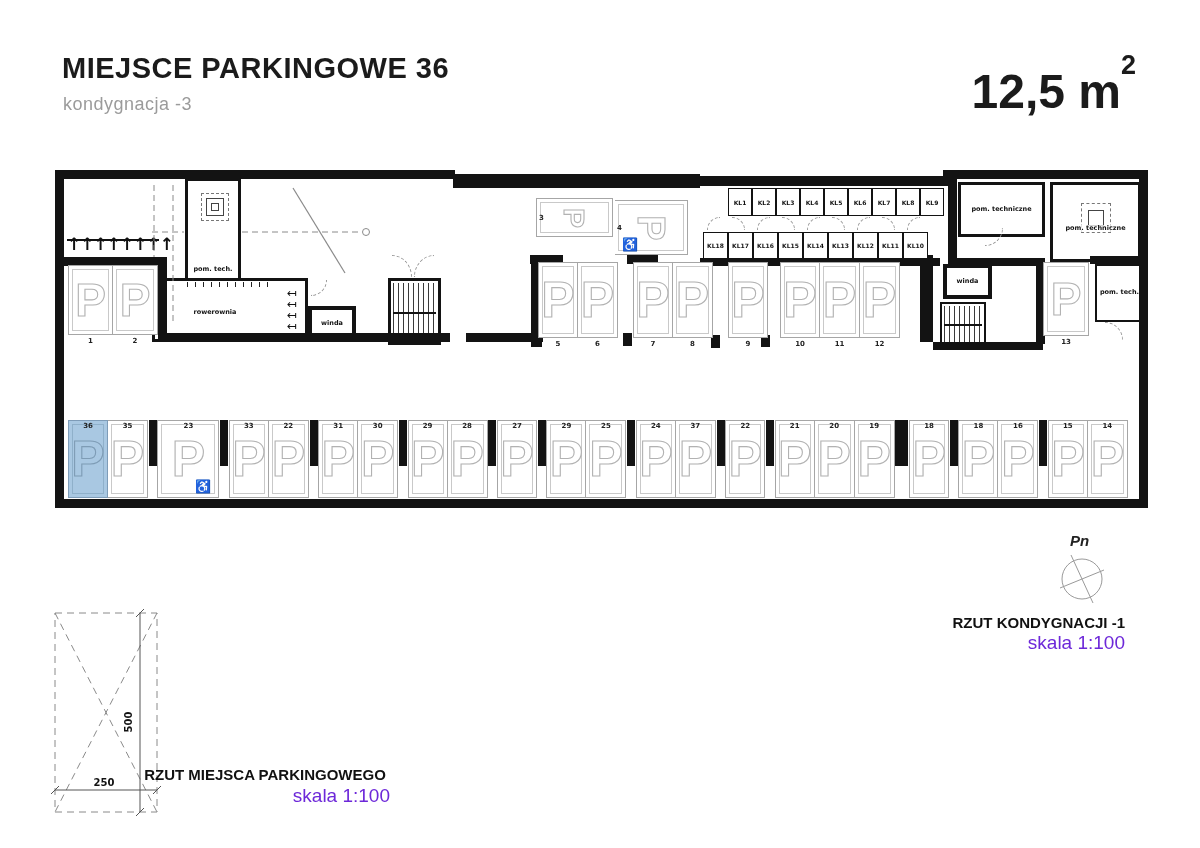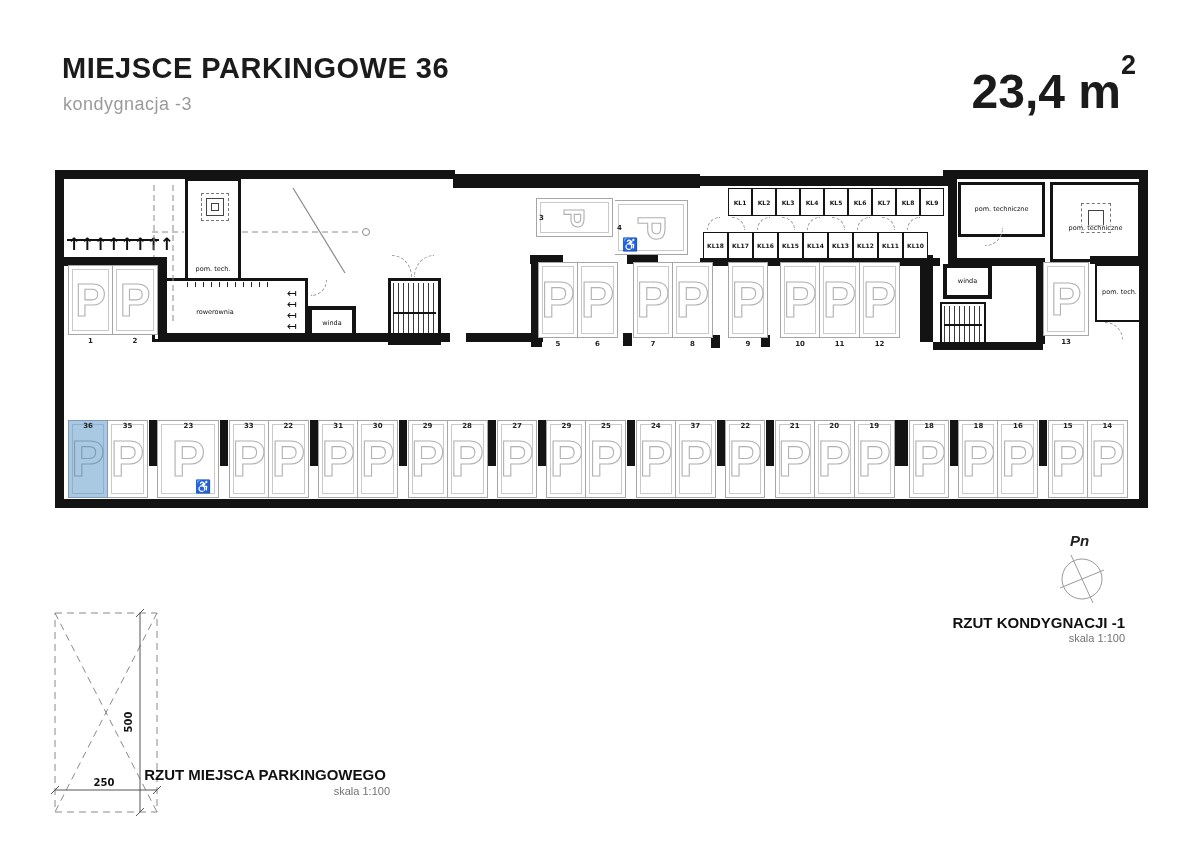--- a/index.html
+++ b/index.html
@@ -9,21 +9,21 @@
   
   #title{left:62px;top:52px;font-size:29px;font-weight:700;letter-spacing:.5px;color:#1b1b1b;}
   #subtitle{left:63px;top:94px;font-size:18px;color:#9b9b9b;letter-spacing:.5px;}
   #area{right:64px;top:50px;font-size:48px;font-weight:600;color:#1b1b1b;}
   #area sup{font-size:27px;vertical-align:34px;}
   
   #plan{left:55px;top:170px;width:1093px;height:340px;}
   .w{position:absolute;background:#131313;}
   .room{position:absolute;background:#fff;border:3px solid #131313;box-sizing:border-box;
         display:flex;align-items:center;justify-content:center;}
-  .rlabel{font-size:6.5px;font-weight:400;color:#111;font-family:"DejaVu Sans",sans-serif;
+  .rlabel{font-size:6.5px;font-weight:700;color:#111;font-family:"DejaVu Sans",sans-serif;
           text-align:center;line-height:1.1;}
   
   .space{position:relative;background:#fff;border:1px solid #a6a6a6;box-sizing:border-box;
          display:flex;align-items:center;justify-content:center;flex:none;}
   .space:before{content:"";position:absolute;inset:3px;border:1px solid #c9c9c9;}
   .space+.space{border-left:none;}
   .psym{font-family:"Liberation Sans",sans-serif;font-weight:700;line-height:1;
         color:transparent;-webkit-text-stroke:1.1px #b2b2b2;position:relative;}
   @supports not (-webkit-text-stroke:1px #000){.psym{color:#c9c9c9;}}
   .rot{transform:rotate(90deg);}
@@ -48,31 +48,31 @@
   .ticks{position:absolute;background:repeating-linear-gradient(90deg,#222 0 1.5px,transparent 1.5px 8px);height:5px;}
   .arc{position:absolute;border:1px dashed #999;box-sizing:border-box;}
   .dsq{position:absolute;border:1px dashed #777;box-sizing:border-box;}
   .ssq{position:absolute;border:1px solid #444;box-sizing:border-box;}
   .bikes{position:absolute;display:flex;font:700 17px "DejaVu Sans",sans-serif;color:#111;
          background:linear-gradient(#111,#111) 0 70%/100% 2px no-repeat;}
   .bikes span{letter-spacing:-1px;}
   .bikerow{position:absolute;font:12px "DejaVu Sans",sans-serif;line-height:11px;color:#111;}
   
   .cap1{font-size:15px;font-weight:700;color:#111;}
-  .cap2{font-size:11px;color:#737373;}
+  .cap2{font-size:19px;color:#6d28d9;}
   #compass-label{font-style:italic;font-size:15px;font-weight:600;color:#222;}
 </style>
 </head>
 <body>
 
 <div id="stage">
 
   <div class="abs" id="title">MIEJSCE PARKINGOWE 36</div>
   <div class="abs" id="subtitle">kondygnacja -3</div>
-  <div class="abs" id="area"><span>23,4 m</span><sup>2</sup></div>
+  <div class="abs" id="area"><span>12,5 m</span><sup>2</sup></div>
 
   <div class="abs" id="plan">
 
     <div class="room" style="left:130px;top:8px;width:56px;height:144px;">
       <div class="dsq" style="left:13px;top:12px;width:28px;height:28px;"></div>
       <div class="ssq" style="left:18px;top:17px;width:18px;height:18px;"></div>
       <div class="ssq" style="left:23px;top:22px;width:8px;height:8px;"></div>
       <div class="rlabel abs" style="left:0;right:0;top:85px;">pom. tech.</div>
     </div>
 

